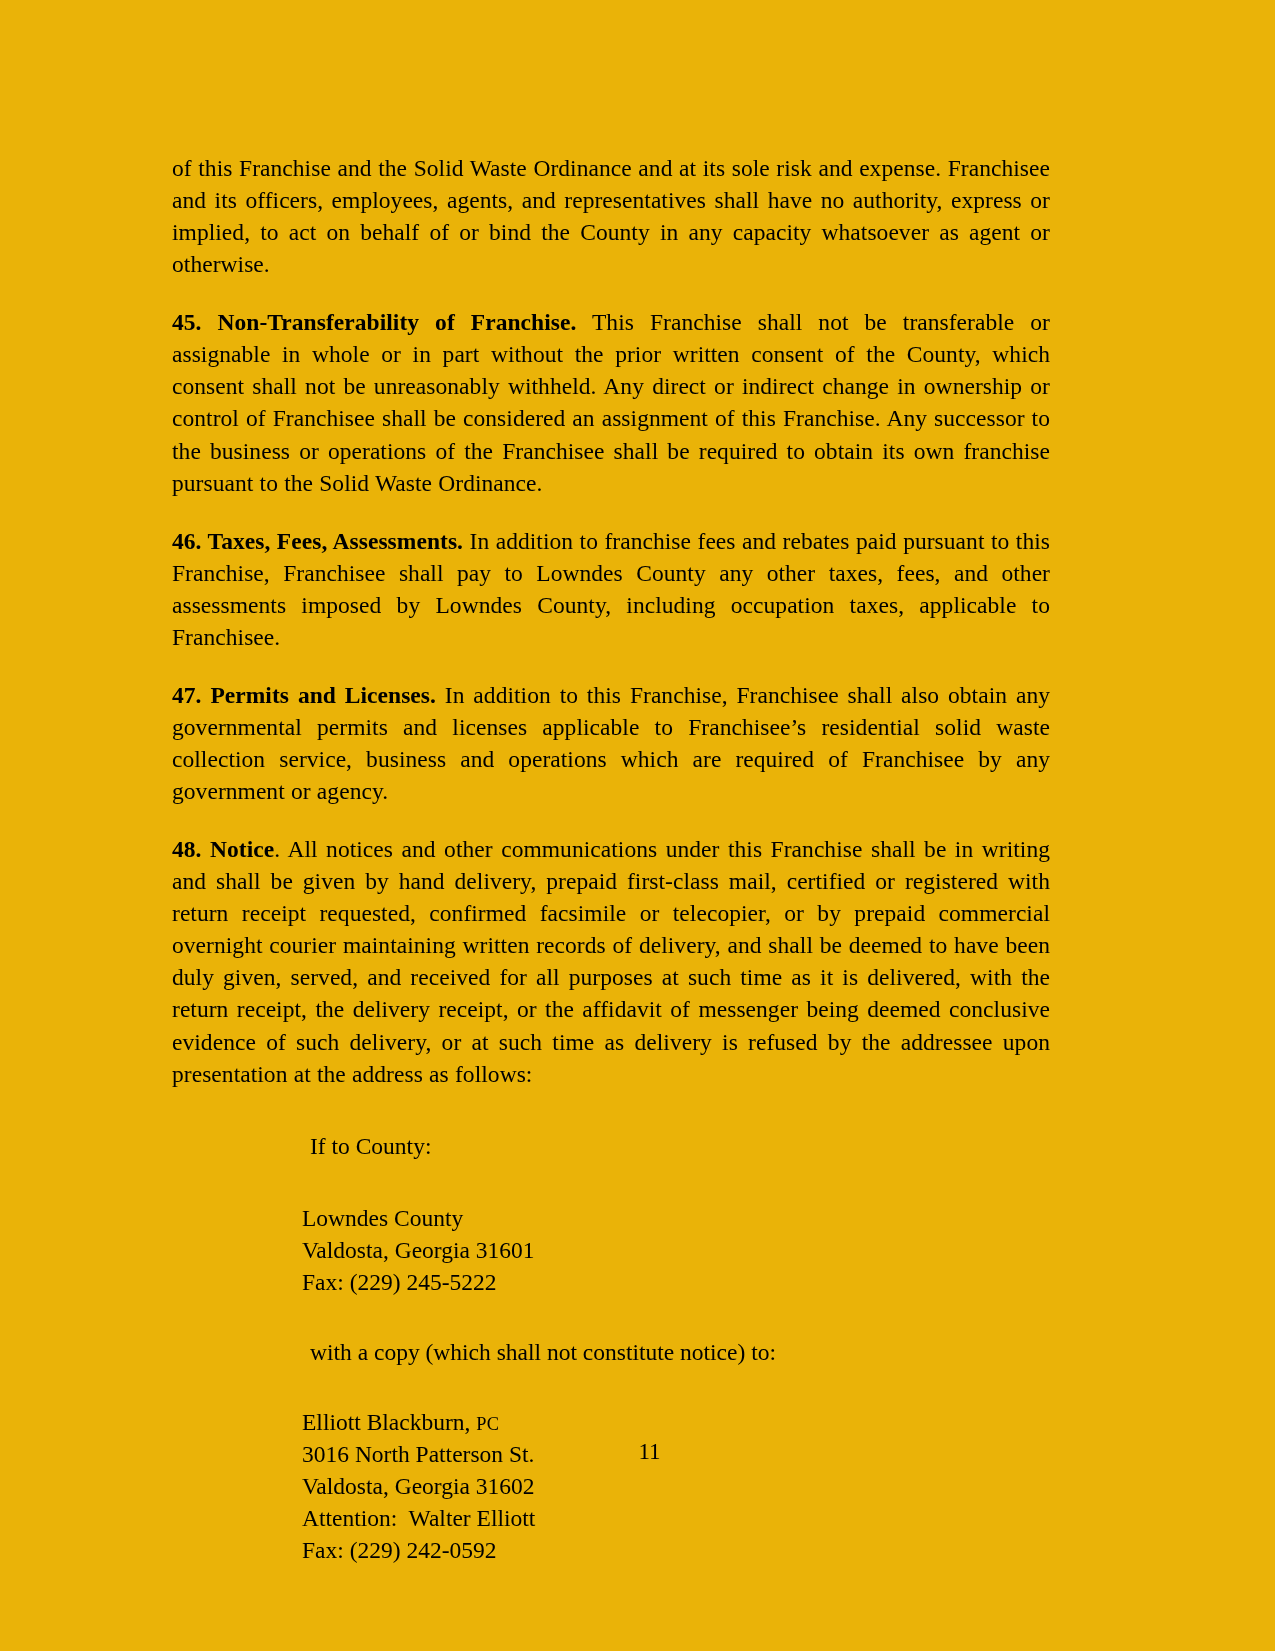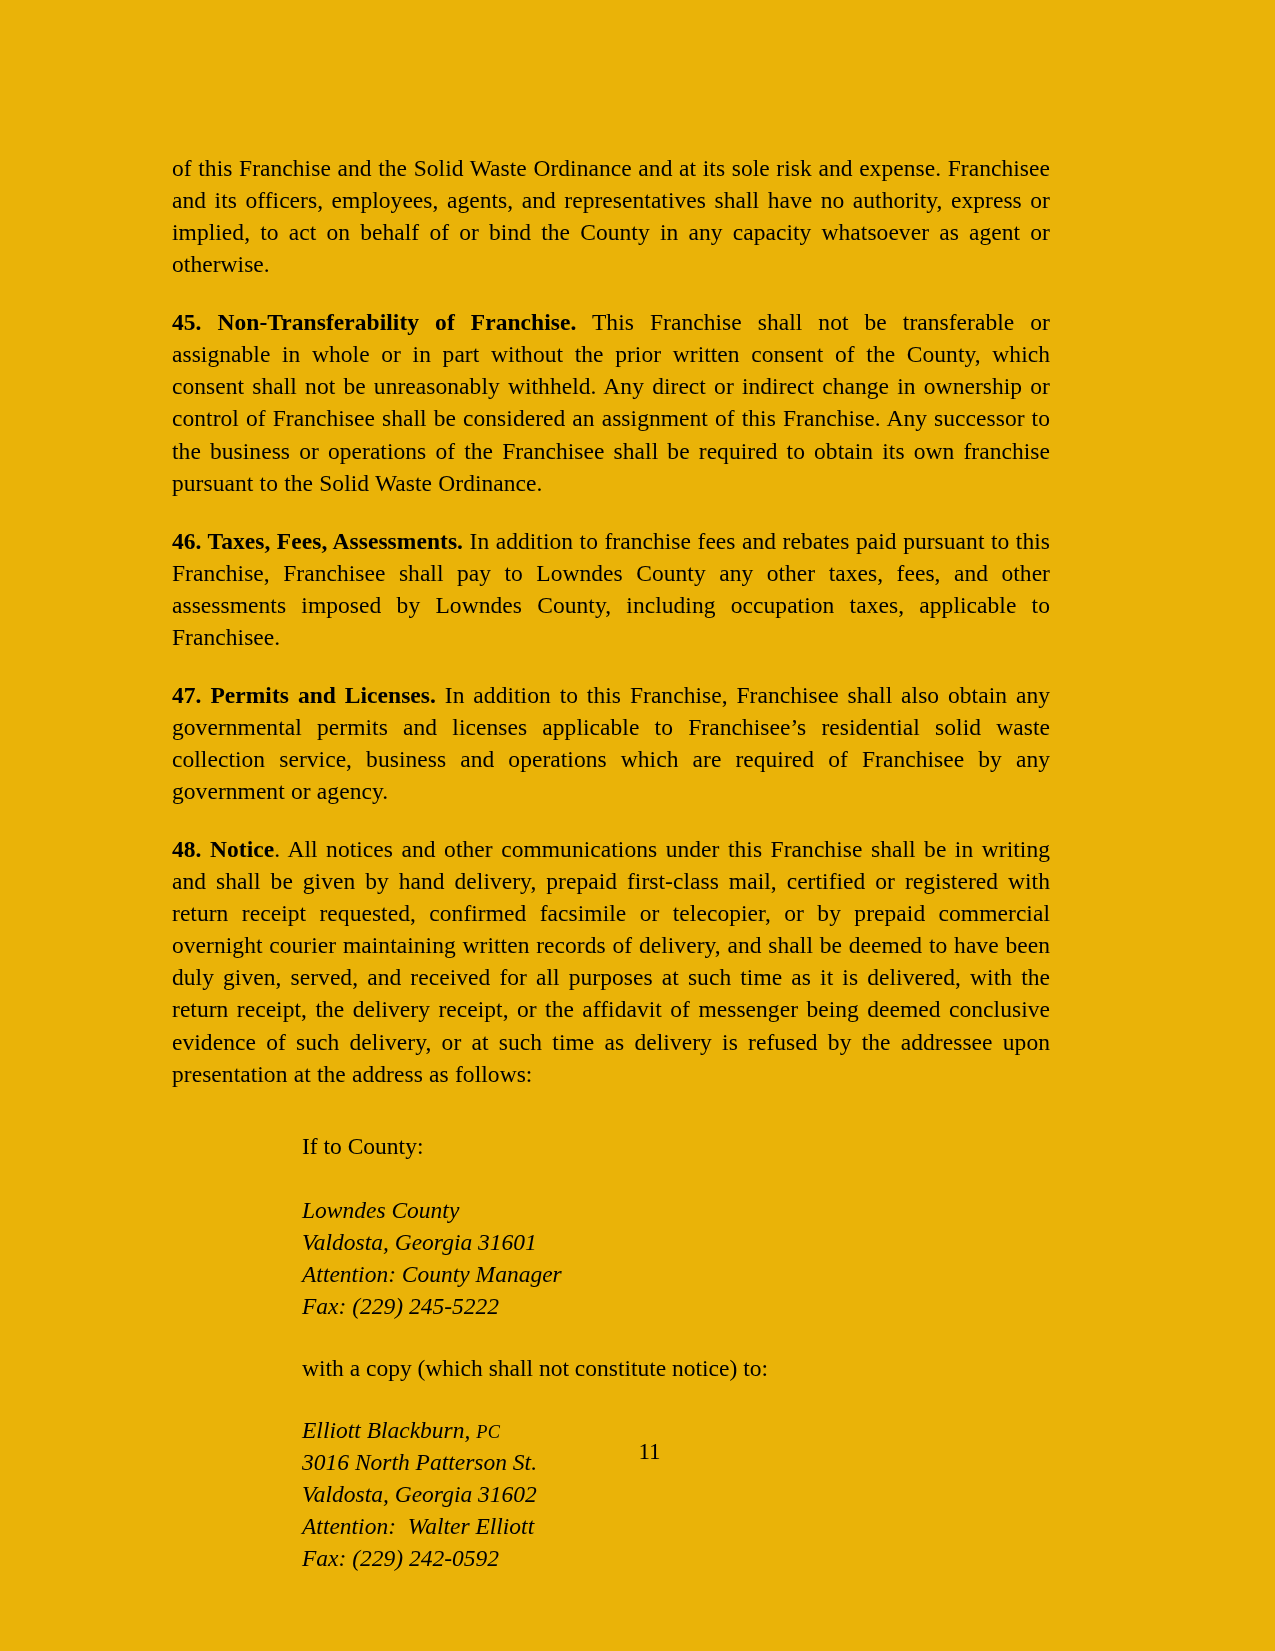--- a/index.html
+++ b/index.html
@@ -40,27 +40,26 @@
   .lead {
     font-weight: bold;
   }
   .block-indent {
     margin-left: 130px;
     margin-top: 40px;
   }
   .addr-label {
     font-size: 23.5px;
     line-height: 1.365;
-    margin: 0;
+    margin: 8px;
   }
   .addr-group {
     margin: 0;
     font-size: 23.5px;
     line-height: 1.365;
-    font-style: italic;
   }
   .addr-group .addr-line {
     display: block;
     white-space: pre;
   }
   .gap-lg {
     height: 32px;
   }
   .gap-md {
     height: 30px;
@@ -98,21 +97,20 @@
 
     <div class="block-indent">
 
       <p class="addr-label">If to County:</p>
 
       <div class="gap-lg"></div>
 
       <div class="addr-group">
         <span class="addr-line">Lowndes County</span>
         <span class="addr-line">Valdosta, Georgia 31601</span>
-        <span class="addr-line">Attention: County Manager</span>
         <span class="addr-line">Fax: (229) 245-5222</span>
       </div>
 
       <div class="gap-md"></div>
 
       <p class="addr-label">with a copy (which shall not constitute notice) to:</p>
 
       <div class="gap-md"></div>
 
       <div class="addr-group">

